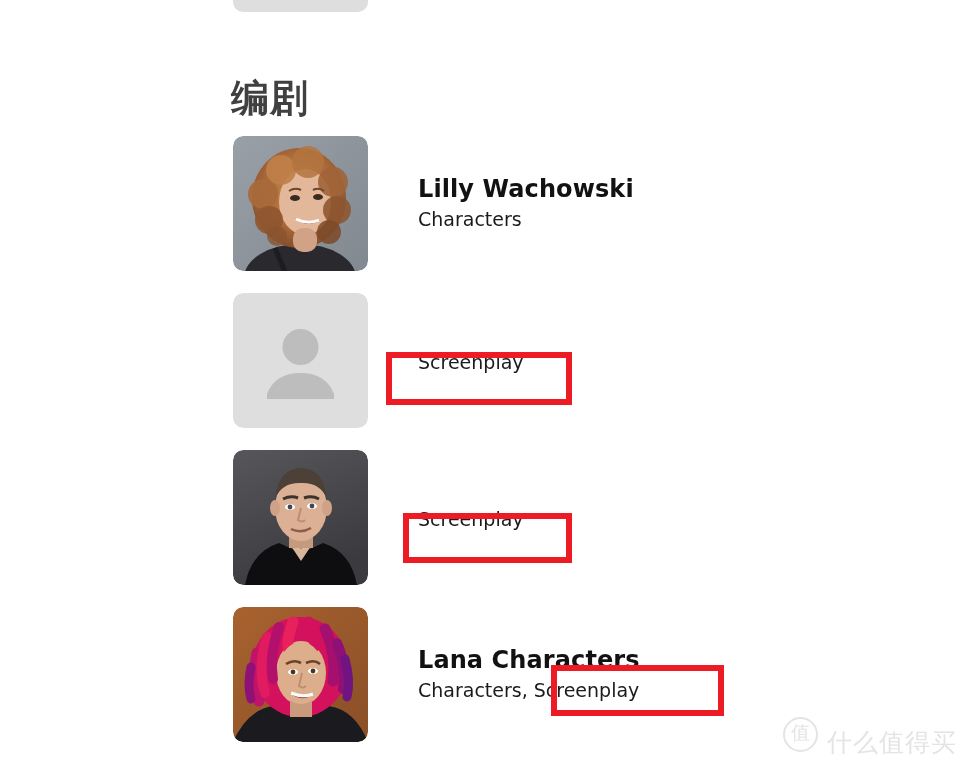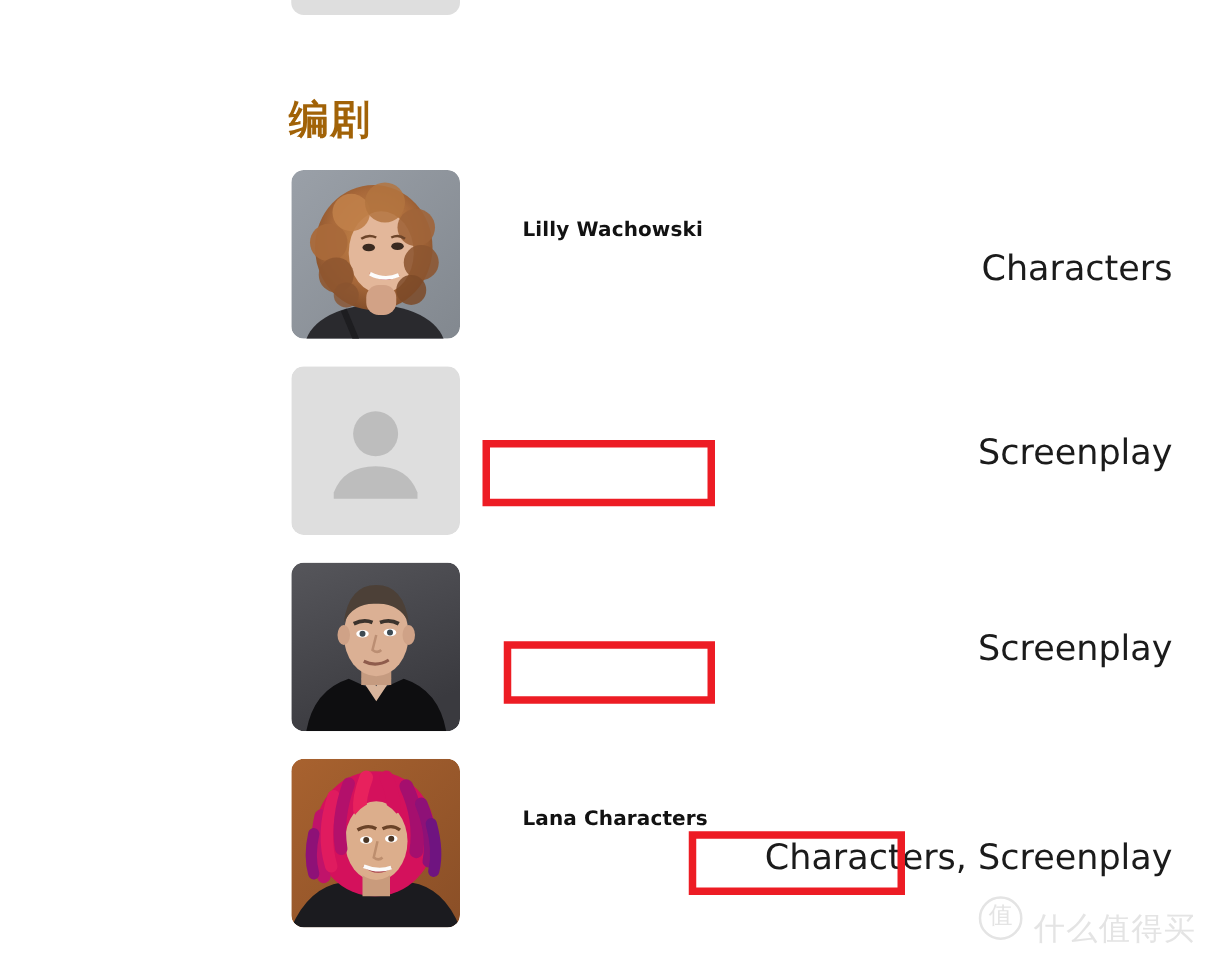--- a/index.html
+++ b/index.html
@@ -25,23 +25,23 @@
     height: 36px;
     background: #dedede;
     border-radius: 10px;
   }
 
   
   .section-title {
     position: absolute;
     left: 231px;
     top: 76px;
-    font-size: 32px;
+    font-size: 38px;
     font-weight: 700;
-    color: #a16207;
+    color: #404040;
     letter-spacing: 1px;
     line-height: 1.2;
   }
 
   
   .credits {
     position: absolute;
     left: 233px;
     top: 136px;
     width: 700px;
@@ -66,35 +66,34 @@
     position: absolute;
     left: 185px;
     top: 0;
     height: 135px;
     display: flex;
     flex-direction: column;
     justify-content: center;
     width: 520px;
   }
   .person-name {
-    font-size: 16px;
+    font-size: 24px;
     font-weight: 700;
     color: #121212;
     line-height: 1.22;
     letter-spacing: 0.1px;
     white-space: nowrap;
   }
   .person-roles {
-    font-size: 28px;
+    font-size: 19px;
     font-weight: 400;
     color: #1b1b1b;
     line-height: 1.3;
     margin-top: 3px;
     white-space: nowrap;
-    text-align: right;
   }
 
   
   .anno-box {
     position: absolute;
     border: 6px solid #ED1C24;
     background: transparent;
     box-sizing: border-box;
     pointer-events: none;
   }

